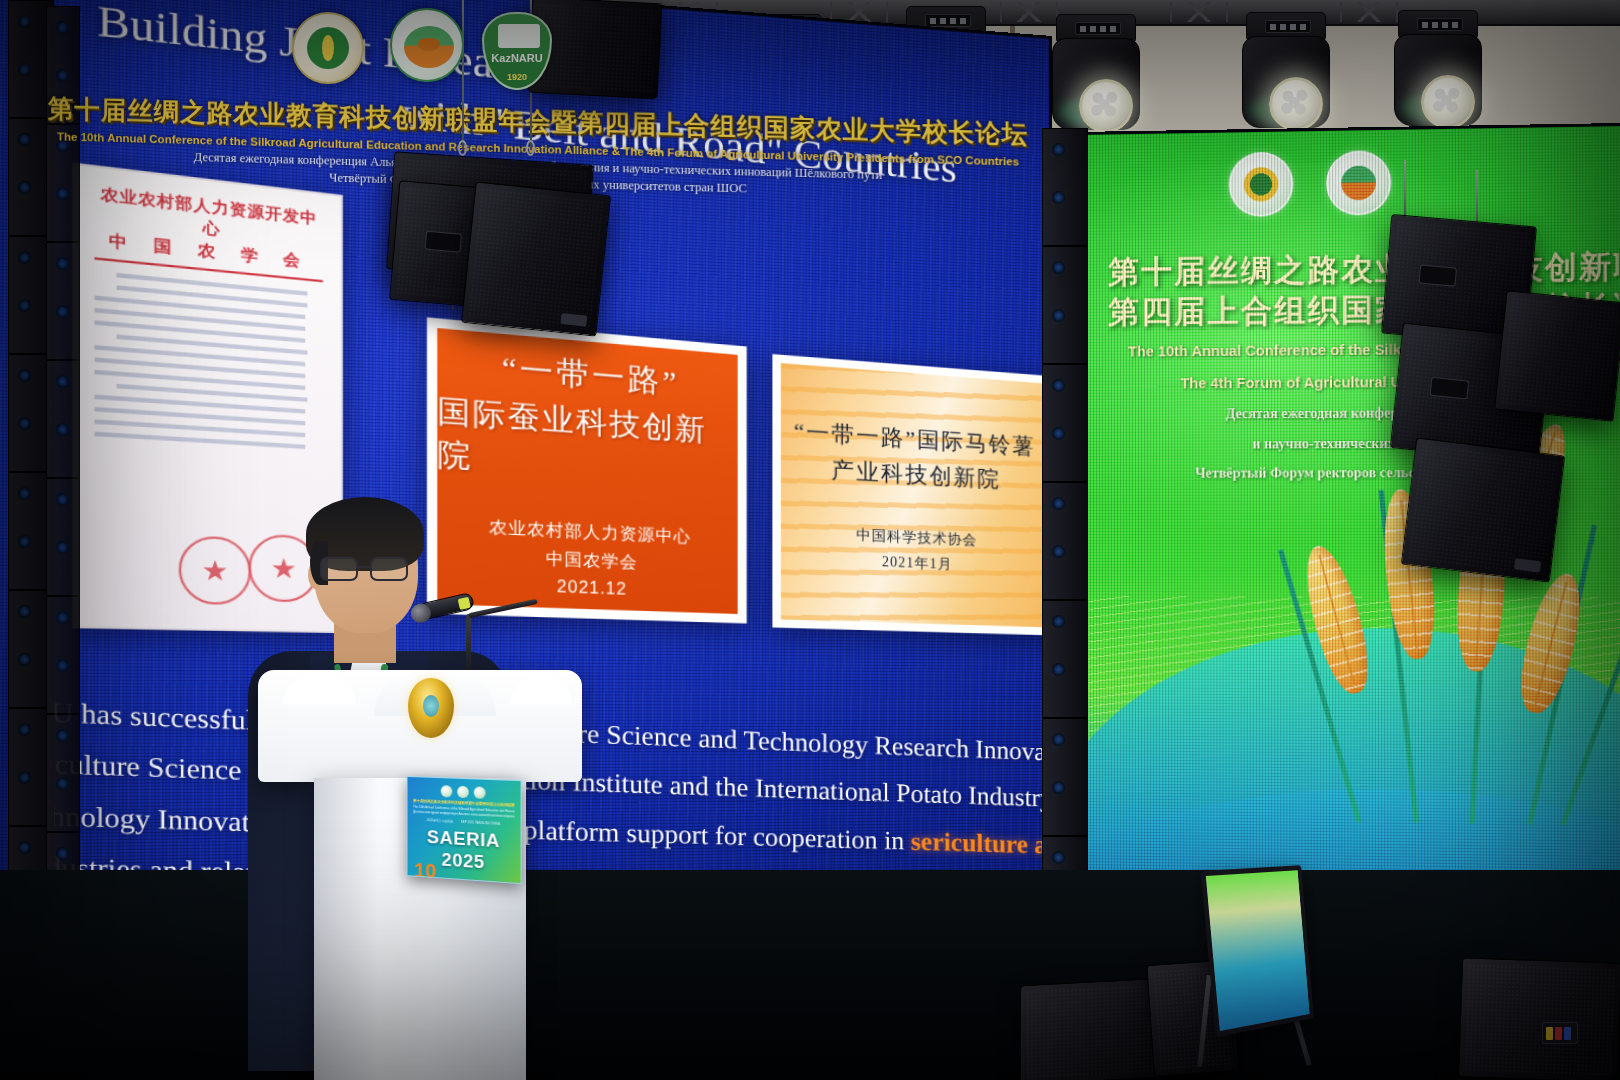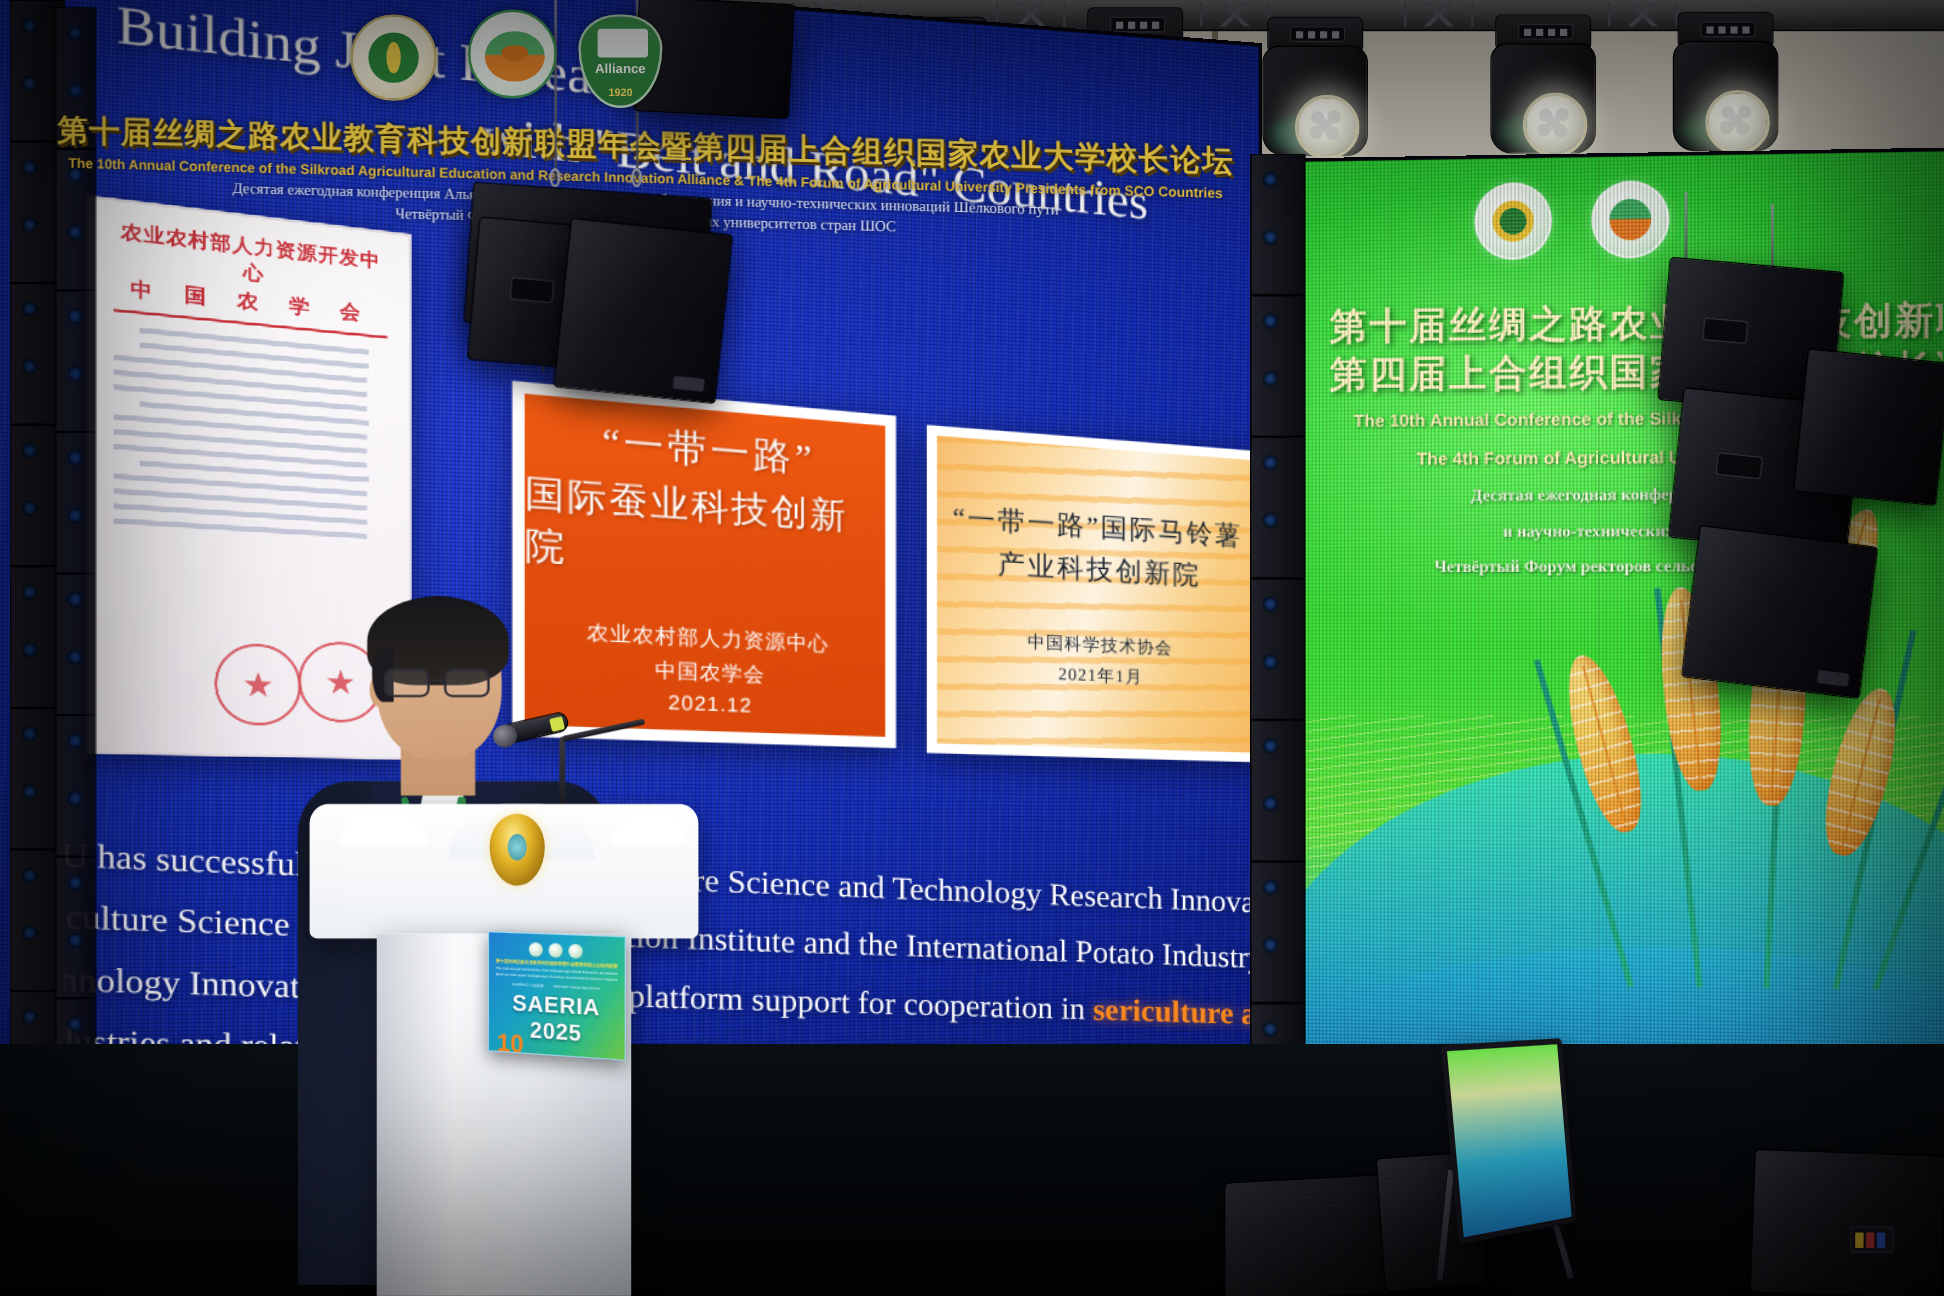--- a/index.html
+++ b/index.html
@@ -618,21 +618,21 @@
                 background:linear-gradient(180deg,#5ab870 0 46%, #ef8a2c 47% 100%);"></div>
     <div style="position:absolute; left:26px; top:28px; width:22px; height:13px; border-radius:40% 40% 50% 50%;
                 background:#e07a1f;"></div>
   </div>
   <div style="position:absolute; left:482px; top:12px; width:70px; height:78px; z-index:9;
               background:linear-gradient(180deg,#3f9a4e,#2a7a38);
               border:2px solid #bfe3c4; border-radius:46% 46% 50% 50%/36% 36% 64% 64%;
               box-shadow:0 0 8px rgba(0,0,0,.45);">
     <div style="position:absolute; left:14px; top:10px; width:42px; height:24px; background:#f2f7f2; border-radius:3px;"></div>
     <div style="position:absolute; left:0; top:38px; width:100%; text-align:center; color:#fff;
-                font-size:11px; font-weight:bold;">Alliance</div>
+                font-size:11px; font-weight:bold;">KazNARU</div>
     <div style="position:absolute; left:0; top:58px; width:100%; text-align:center; color:#ffe36a;
                 font-size:9px; font-weight:bold;">1920</div>
   </div>
 
   <div class="rig" style="left:462px; top:0; height:150px;"></div>
   <div class="rig" style="left:530px; top:0; height:150px;"></div>
   <div class="shackle" style="left:458px; top:140px;"></div>
   <div class="shackle" style="left:526px; top:140px;"></div>
 
   <div class="spk" style="left:390px; top:158px; width:200px; height:118px; transform:rotate(4deg);">

